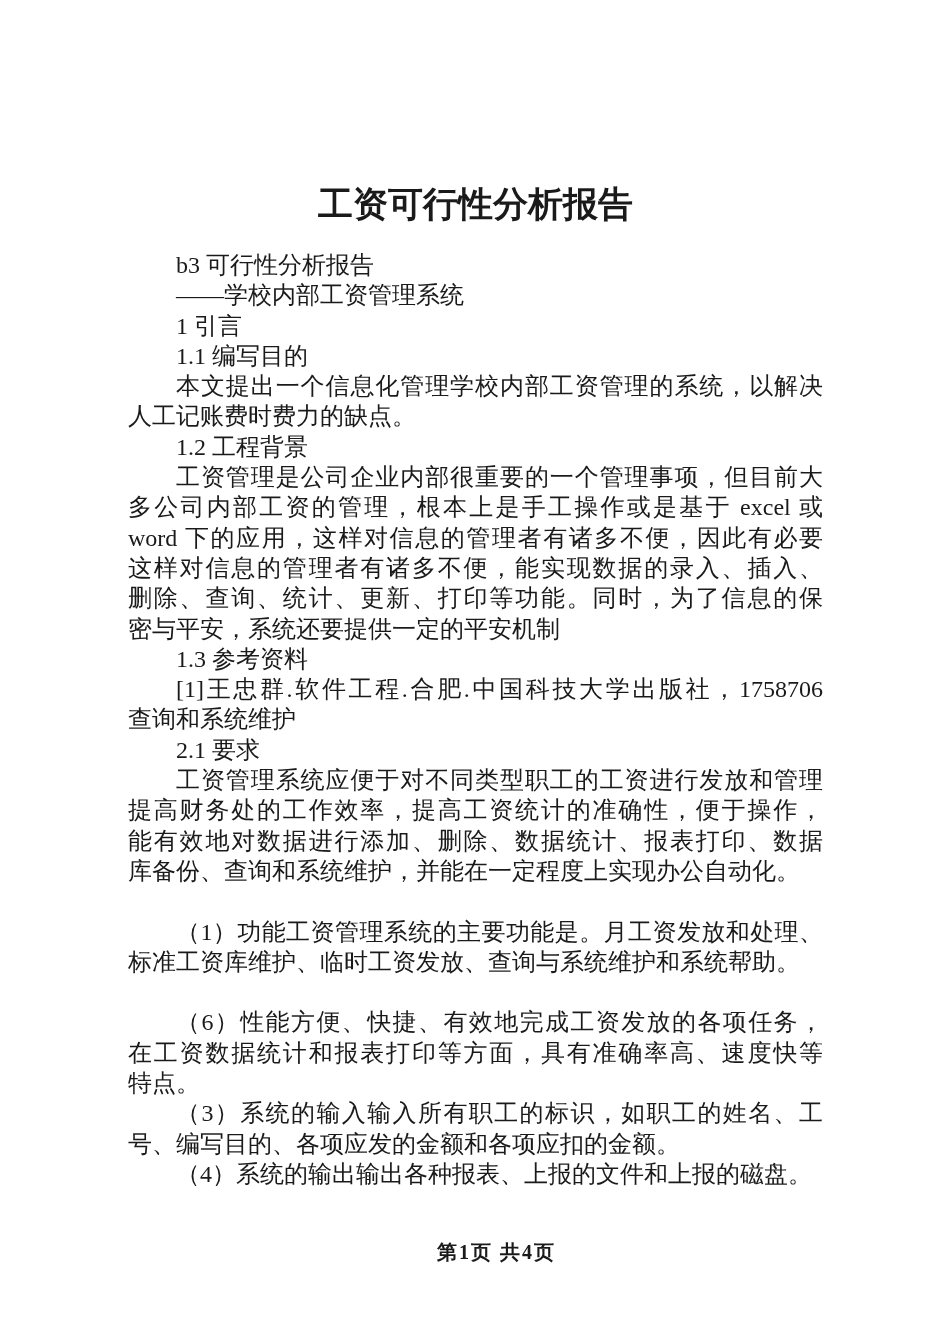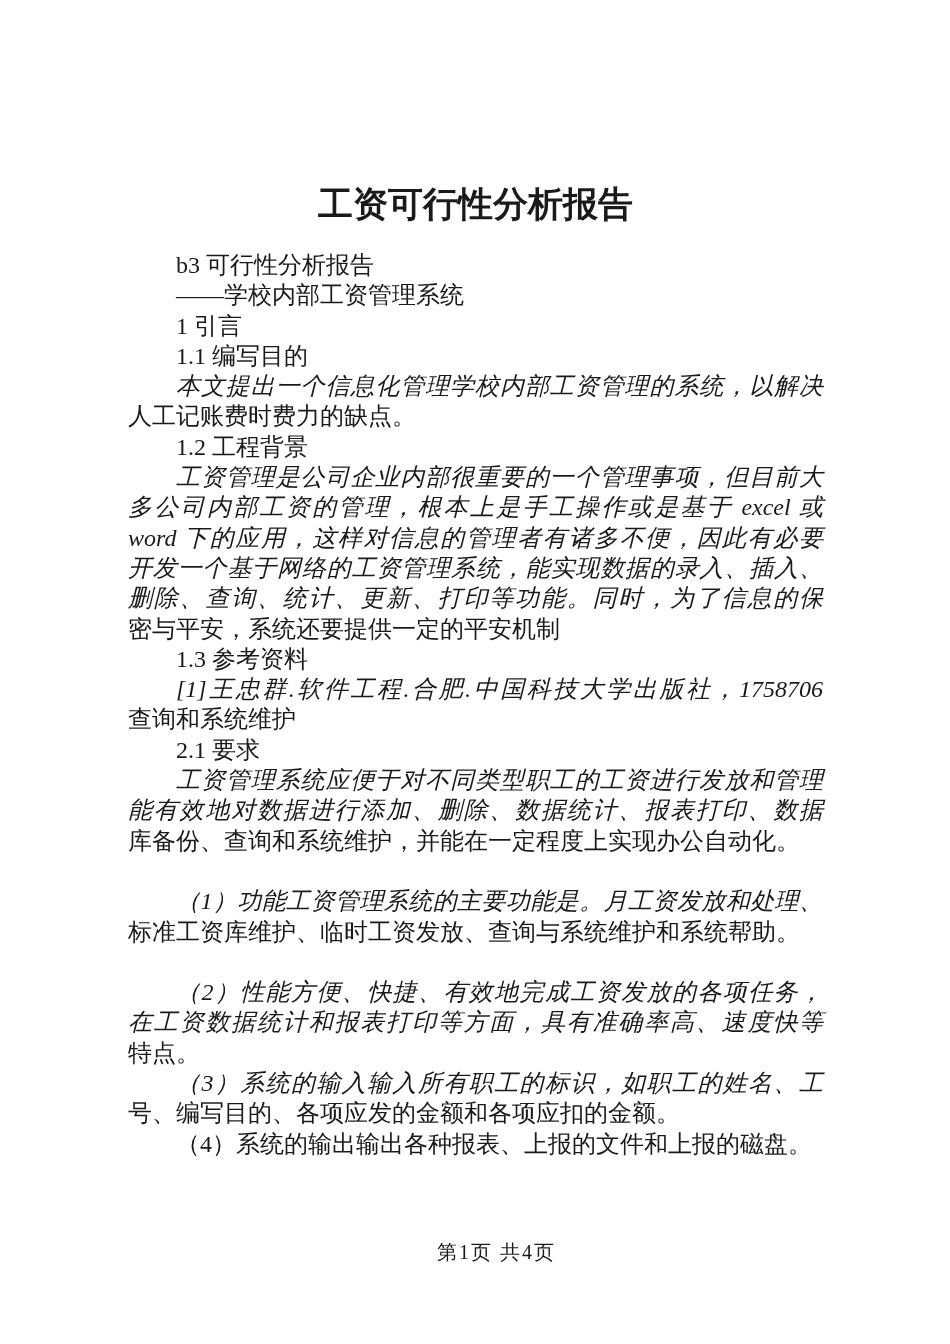--- a/index.html
+++ b/index.html
@@ -39,65 +39,66 @@
   }
   .line {
     min-height: 30.3px;
   }
   .line.indent {
     padding-left: 48px;
   }
   .line.j {
     text-align: justify;
     text-align-last: justify;
-    font-style: italic;
   }
   .doc-footer {
     position: absolute;
     left: 437px;
     top: 1240px;
     font-size: 20px;
     line-height: 25px;
     letter-spacing: 2px;
     white-space: nowrap;
+    font-weight: bold;
   }
 </style>
 </head>
 <body>
 
 <div class="page">
 
   <h1 class="doc-title">工资可行性分析报告</h1>
 
   <div class="doc-body">
       <div class="line indent">b3 可行性分析报告</div>
       <div class="line indent">——学校内部工资管理系统</div>
       <div class="line indent">1 引言</div>
       <div class="line indent">1.1 编写目的</div>
       <div class="line indent j">本文提出一个信息化管理学校内部工资管理的系统，以解决</div>
       <div class="line">人工记账费时费力的缺点。</div>
       <div class="line indent">1.2 工程背景</div>
       <div class="line indent j">工资管理是公司企业内部很重要的一个管理事项，但目前大</div>
       <div class="line j">多公司内部工资的管理，根本上是手工操作或是基于 excel 或</div>
       <div class="line j">word 下的应用，这样对信息的管理者有诸多不便，因此有必要</div>
-      <div class="line j">开发一个基于网络的工资管理系统，能实现数据的录入、插入、</div>
+      <div class="line j">这样对信息的管理者有诸多不便，能实现数据的录入、插入、</div>
       <div class="line j">删除、查询、统计、更新、打印等功能。同时，为了信息的保</div>
       <div class="line">密与平安，系统还要提供一定的平安机制</div>
       <div class="line indent">1.3 参考资料</div>
       <div class="line indent j">[1]王忠群.软件工程.合肥.中国科技大学出版社，1758706</div>
       <div class="line">查询和系统维护</div>
       <div class="line indent">2.1 要求</div>
       <div class="line indent j">工资管理系统应便于对不同类型职工的工资进行发放和管理</div>
+      <div class="line j">提高财务处的工作效率，提高工资统计的准确性，便于操作，</div>
       <div class="line j">能有效地对数据进行添加、删除、数据统计、报表打印、数据</div>
       <div class="line">库备份、查询和系统维护，并能在一定程度上实现办公自动化。</div>
       <div class="line">&nbsp;</div>
       <div class="line indent j">（1）功能工资管理系统的主要功能是。月工资发放和处理、</div>
       <div class="line">标准工资库维护、临时工资发放、查询与系统维护和系统帮助。</div>
       <div class="line">&nbsp;</div>
-      <div class="line indent j">（2）性能方便、快捷、有效地完成工资发放的各项任务，</div>
+      <div class="line indent j">（6）性能方便、快捷、有效地完成工资发放的各项任务，</div>
       <div class="line j">在工资数据统计和报表打印等方面，具有准确率高、速度快等</div>
       <div class="line">特点。</div>
       <div class="line indent j">（3）系统的输入输入所有职工的标识，如职工的姓名、工</div>
       <div class="line">号、编写目的、各项应发的金额和各项应扣的金额。</div>
       <div class="line indent">（4）系统的输出输出各种报表、上报的文件和上报的磁盘。</div>
     </div>
 
   <div class="doc-footer">
     <span>第1页 共4页</span>
   </div>

